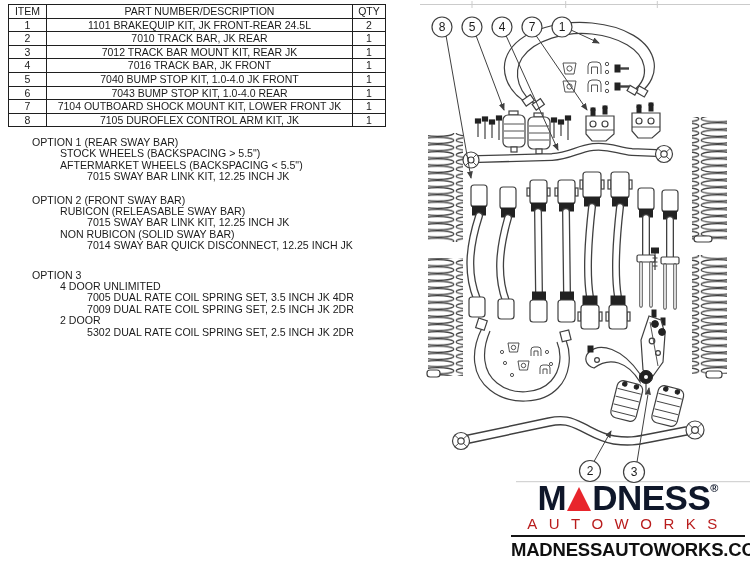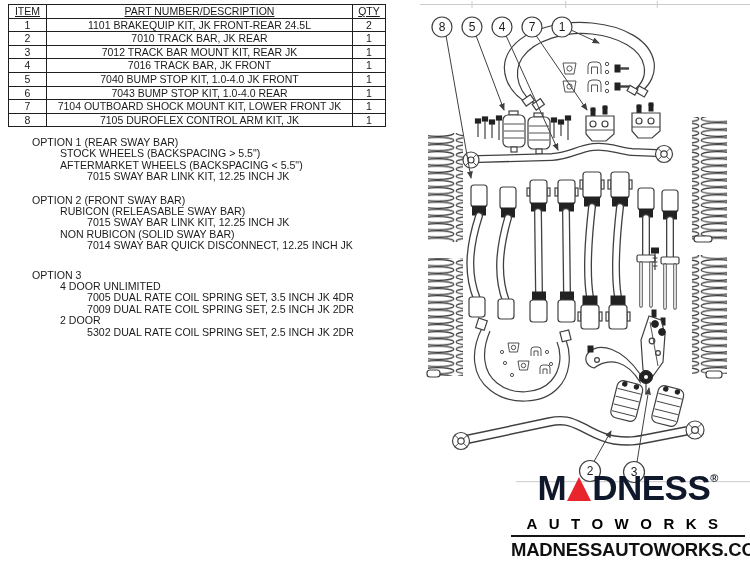--- a/index.html
+++ b/index.html
@@ -4,21 +4,21 @@
 <style>
   html,body{margin:0;padding:0;background:#fff;}
   .page{position:relative;width:750px;height:563px;background:#fff;overflow:hidden;
         font-family:"Liberation Sans", sans-serif;color:#1b1b1b;}
 
   
   .parts-table{position:absolute;left:8px;top:4px;border-collapse:collapse;table-layout:fixed;width:377px;}
   .parts-table th,.parts-table td{
     border:1px solid #1f1f1f;font-size:10.5px;font-weight:400;line-height:1;
     padding:0 3px;height:12.6px;white-space:nowrap;overflow:hidden;color:#1b1b1b;}
-  .parts-table th{text-align:center;text-decoration:underline;}
+  .parts-table th{text-align:center;}
   .cell-item,.cell-qty{text-align:center;}
   .cell-desc{text-align:center;}
 
   
   .options{position:absolute;left:20px;top:137px;font-size:10.6px;line-height:11.4px;white-space:nowrap;margin-left:12px;}
   .option-block{margin-bottom:12px;}
   .option-block:nth-child(2){margin-bottom:18px;}
   .option-line.ind1{margin-left:28px;}
   .option-line.ind2{margin-left:55px;}
 
@@ -37,21 +37,21 @@
   .pI{fill:none;stroke:#fff;stroke-width:1.6;stroke-linecap:round;}
   .callout-num{font-family:"Liberation Sans",sans-serif;font-size:12px;fill:#1b1b1b;text-anchor:middle;}
 
   
   .logo{position:absolute;right:5px;bottom:2px;width:234px;text-align:center;}
   .logo-brand{font-size:35px;font-weight:900;letter-spacing:-.5px;line-height:.9;color:#0f172a;white-space:nowrap;}
   .logo-reg{font-size:11px;font-weight:700;vertical-align:18px;letter-spacing:0;}
   .tri{display:inline-block;width:0;height:0;border-left:12px solid transparent;
        border-right:12px solid transparent;border-bottom:24px solid var(--accent,#e8252c);
        vertical-align:-1px;margin:0 1px;}
-  .logo-sub{font-size:15px;font-weight:700;letter-spacing:11.5px;color:#000000;margin-top:12px;white-space:nowrap;}
+  .logo-sub{font-size:15px;font-weight:400;letter-spacing:11.5px;color:#b91c1c;margin-top:2px;white-space:nowrap;}
   .logo-rule{border-top:2.5px solid #151515;margin:3px 0 2px;}
   .logo-site{font-size:18.5px;font-weight:800;letter-spacing:-.2px;color:#101010;white-space:nowrap;}
 </style>
 </head>
 <body>
 
 <div class="page">
 
   <table class="parts-table">
     <colgroup>

